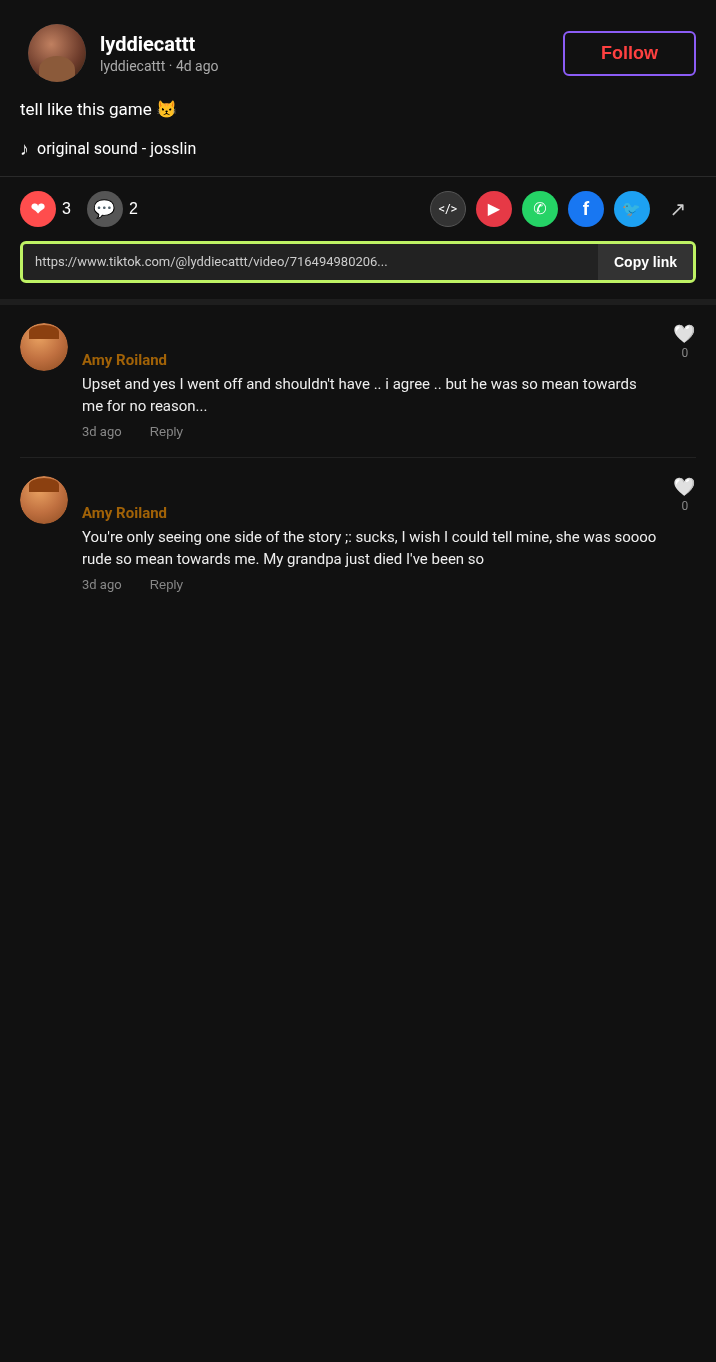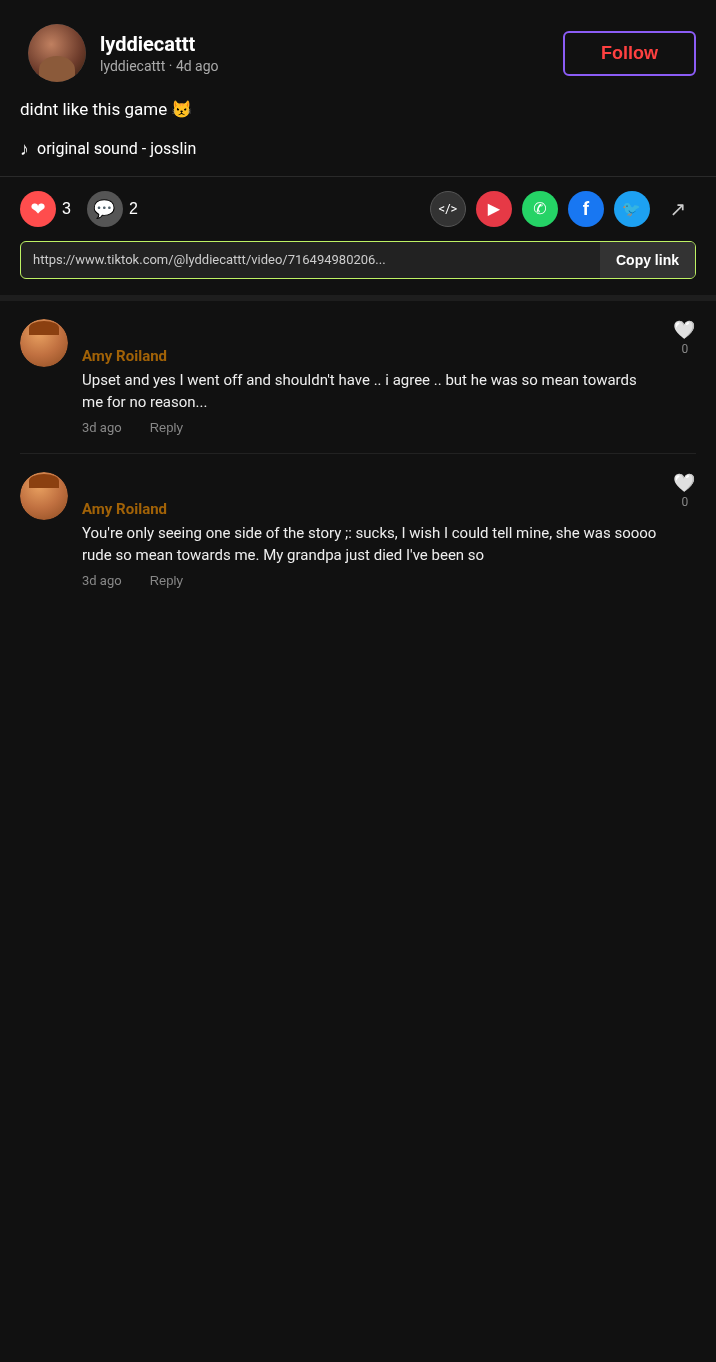--- a/index.html
+++ b/index.html
@@ -194,21 +194,21 @@
     }
 
     
     .link-bar {
       display: flex;
       align-items: center;
       margin: 0 20px 16px 20px;
       background: #222;
       border-radius: 6px;
       overflow: hidden;
-      border: 1px solid #bef264;
+      border: 3px solid #bef264;
     }
     .link-text {
       flex: 1;
       padding: 10px 12px;
       font-size: 13px;
       color: #ccc;
       white-space: nowrap;
       overflow: hidden;
       text-overflow: ellipsis;
     }
@@ -327,21 +327,21 @@
       <div class="username-sub">
         <span>lyddiecattt</span>
         <span> · </span>
         <span>4d ago</span>
       </div>
     </div>
   </div>
   <button class="follow-btn">Follow</button>
 </div>
 
-<div class="post-content">didnt like this game 😾</div>
+<div class="post-content">tell like this game 😾</div>
 
 <div class="sound-bar">
   <span class="music-icon">♪</span>
   <span>original sound - josslin</span>
 </div>
 
 <div class="divider"></div>
 
 <div class="actions-row">
   <div class="action-left">

